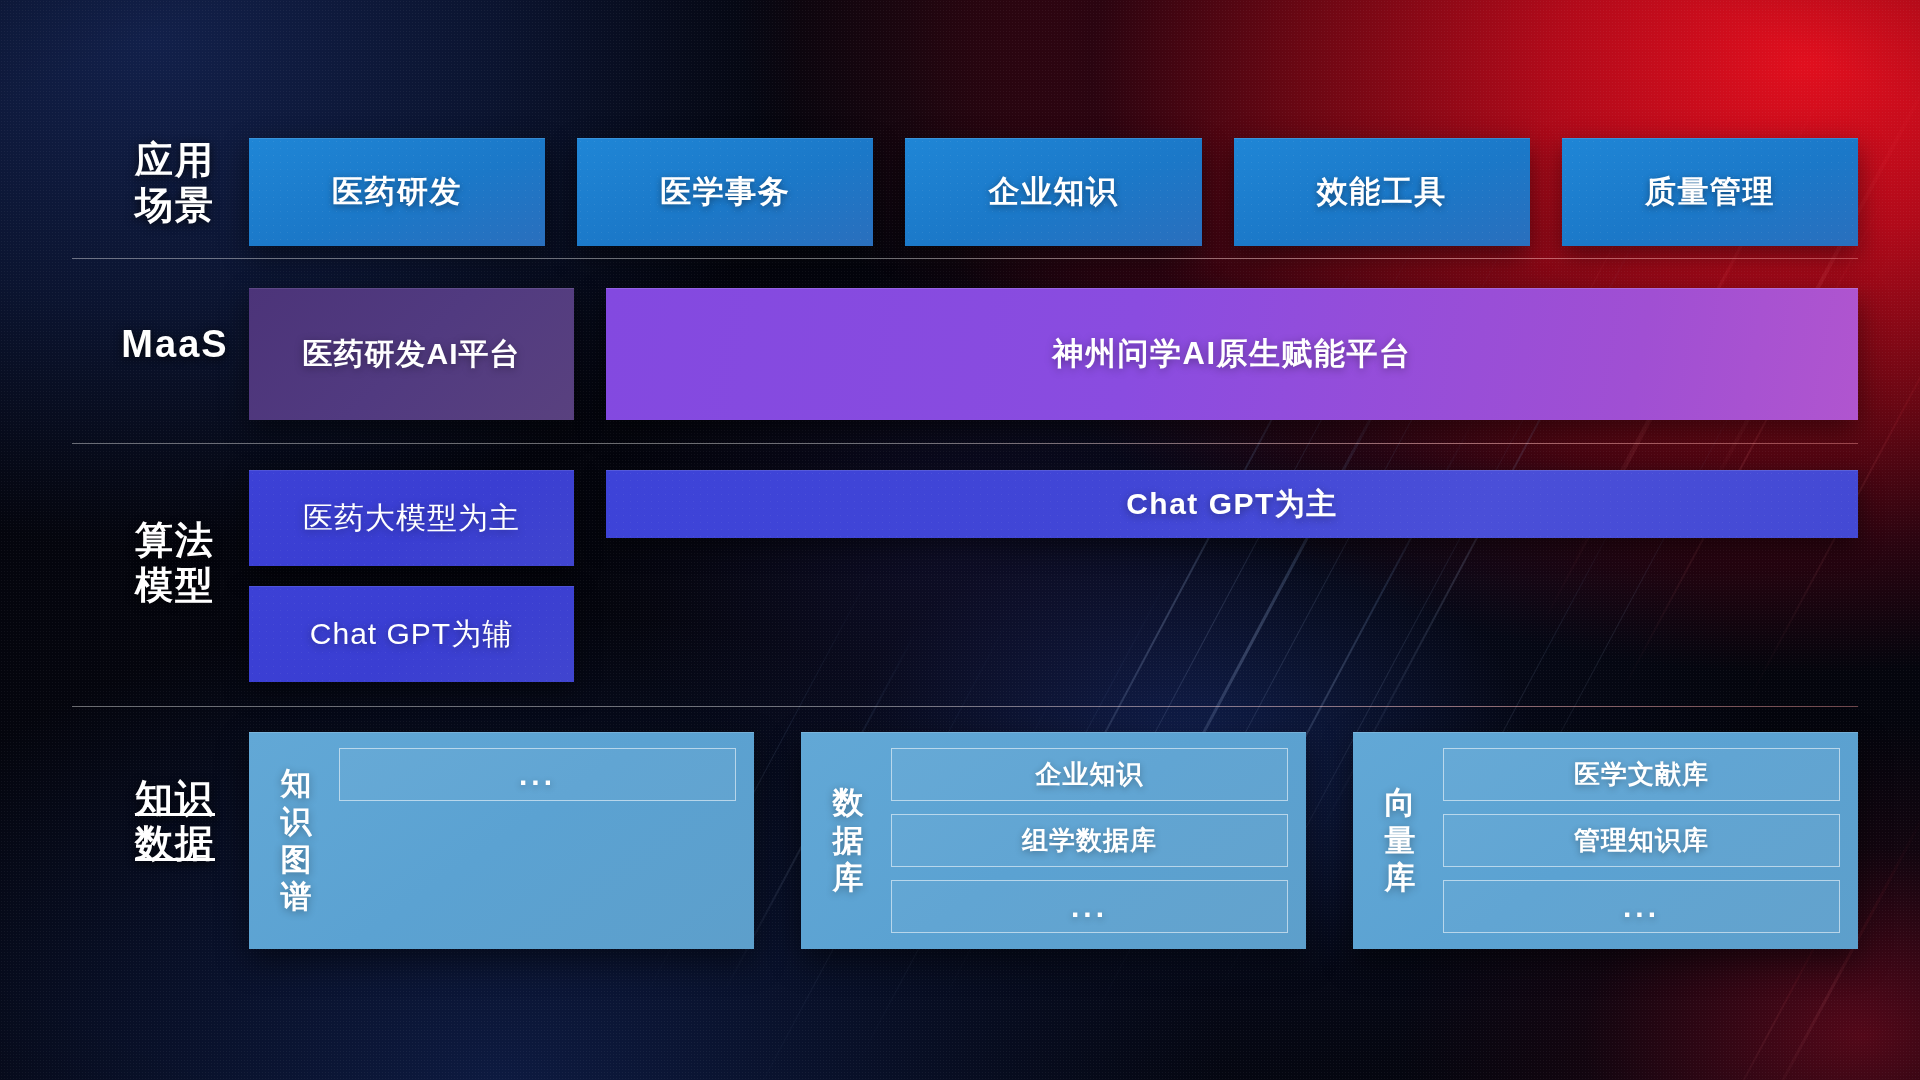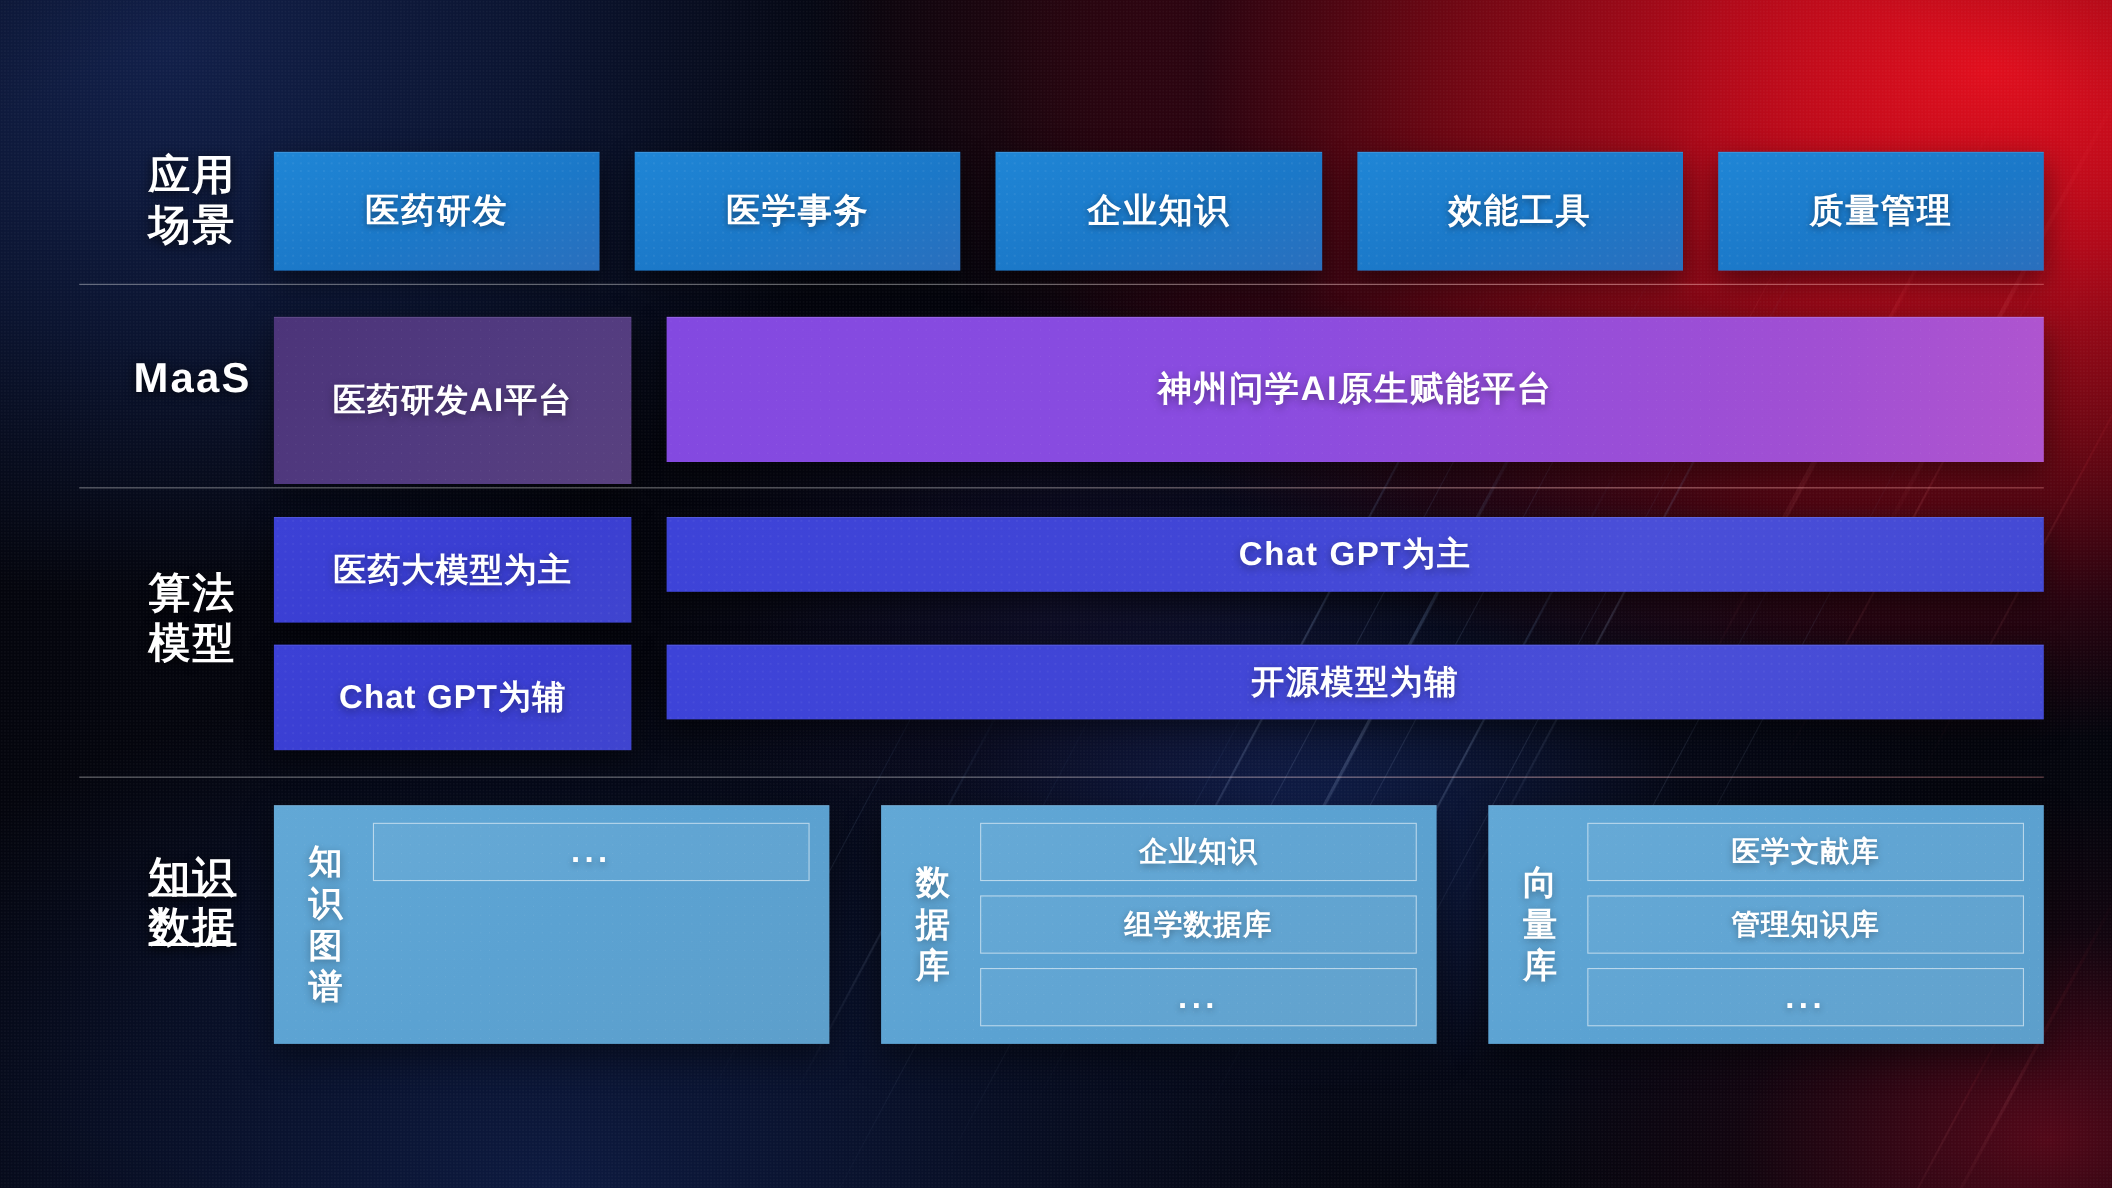--- a/index.html
+++ b/index.html
@@ -59,42 +59,42 @@
     position:relative;overflow:hidden;
   }
   .app-card:after{content:"";position:absolute;inset:0;
     background-image:radial-gradient(rgba(255,255,255,.16) .6px, rgba(0,0,0,0) .7px);
     background-size:7px 7px;opacity:.45;pointer-events:none;}
   .app-card span{position:relative;z-index:2;text-shadow:0 2px 7px rgba(0,0,0,.4);}
 
   
   .maas-track{position:absolute;left:249px;right:62px;display:flex;gap:32px;}
   .maas-left{
-    width:325px;flex:0 0 325px;height:152px;display:flex;align-items:center;justify-content:center;
+    width:325px;flex:0 0 325px;height:132px;display:flex;align-items:center;justify-content:center;
     background:linear-gradient(135deg,#4c3479 0%,#513a80 50%,#59417f 100%);
     font-size:30px;font-weight:700;letter-spacing:1px;position:relative;overflow:hidden;
     box-shadow:0 10px 26px rgba(0,0,0,.45), inset 0 1px 0 rgba(255,255,255,.10);
   }
   .maas-right{
     flex:1 1 auto;height:132px;display:flex;align-items:center;justify-content:center;
     background:linear-gradient(100deg,#8349e0 0%,#8a4ce0 42%,#a04fd3 82%,#b055cf 100%);
     font-size:31px;font-weight:700;letter-spacing:1.5px;position:relative;overflow:hidden;
     box-shadow:0 10px 28px rgba(0,0,0,.45), inset 0 1px 0 rgba(255,255,255,.14);
   }
   .maas-left:after,.maas-right:after{content:"";position:absolute;inset:0;
     background-image:radial-gradient(rgba(255,255,255,.18) .6px, rgba(0,0,0,0) .7px);
     background-size:8px 8px;opacity:.4;pointer-events:none;}
   .maas-left span,.maas-right span{position:relative;z-index:2;text-shadow:0 2px 8px rgba(0,0,0,.35);}
 
   
   .algo-track{position:absolute;left:249px;right:62px;display:flex;gap:32px;}
   .algo-left{
     width:325px;flex:0 0 325px;height:96px;display:flex;align-items:center;justify-content:center;
     background:linear-gradient(150deg,#3c41d6 0%,#3a3ed2 55%,#4045cf 100%);
-    font-size:30px;font-weight:700;letter-spacing:1px;position:relative;overflow:hidden;
+    font-size:30px;font-weight:400;letter-spacing:1px;position:relative;overflow:hidden;
     box-shadow:0 9px 24px rgba(0,0,0,.45), inset 0 1px 0 rgba(255,255,255,.10);
   }
   .algo-right{
     flex:1 1 auto;height:68px;display:flex;align-items:center;justify-content:center;
     background:linear-gradient(120deg,#3d43d8 0%,#4146d6 40%,#4a4fd8 70%,#4349d4 100%);
     font-size:30px;font-weight:700;letter-spacing:1.5px;position:relative;overflow:hidden;
     box-shadow:0 9px 24px rgba(0,0,0,.45), inset 0 1px 0 rgba(255,255,255,.12);
   }
   .algo-left:after,.algo-right:after{content:"";position:absolute;inset:0;
     background-image:radial-gradient(rgba(255,255,255,.14) .6px, rgba(0,0,0,0) .7px);
@@ -216,23 +216,20 @@
           <span>医药大模型为主</span>
         </div>
         <div class="algo-right">
           <span>Chat GPT为主</span>
         </div>
       </div>
     <div class="algo-track" id="track-algo-2" style="top:116px;">
         <div class="algo-left">
           <span>Chat GPT为辅</span>
         </div>
-        <div class="algo-right">
-          <span>开源模型为辅</span>
-        </div>
       </div>
   </div>
   <div class="divider" style="top:706px;"></div>
 
   <div class="row" id="row-know" style="top:732px;">
     <div class="rowlabel" id="label-know" style="top:44px;text-decoration:underline;">
         <div>知识</div>
         <div>数据</div>
       </div>
     <div class="know-track" id="track-know" style="top:0px;">

